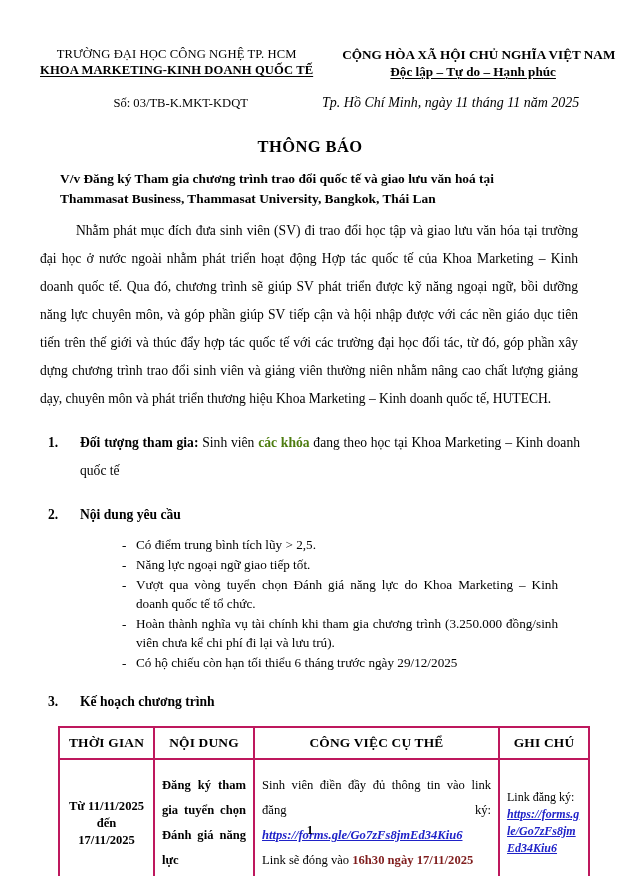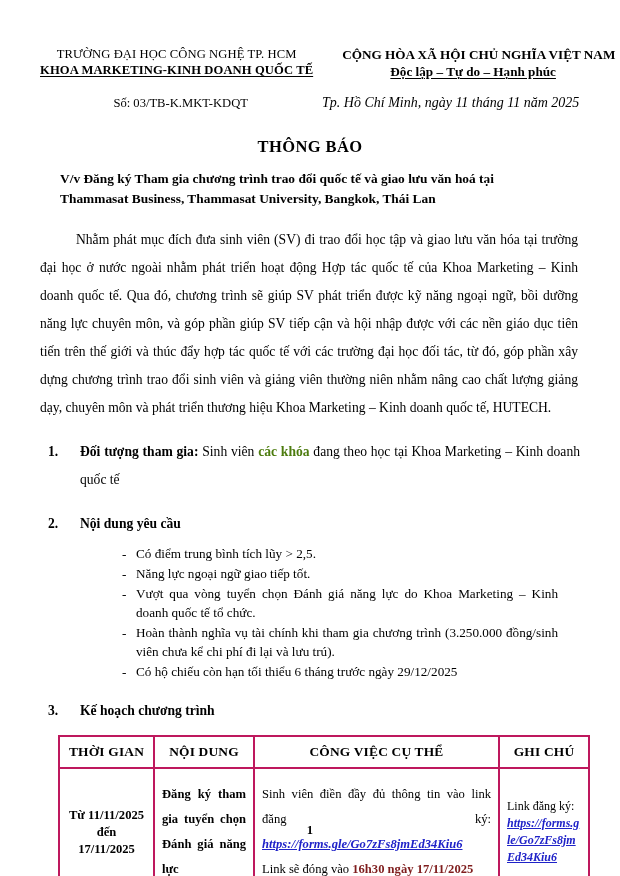--- a/index.html
+++ b/index.html
@@ -97,21 +97,21 @@
     margin: 12px auto 0 auto;
     width: 500px;
     font-size: 13.4px;
     font-weight: bold;
     line-height: 20px;
     text-align: left;
   }
 
   
   .body-par {
-    margin-top: 17px;
+    margin-top: 8px;
     font-size: 13.6px;
     line-height: 28px;
     text-align: justify;
     text-indent: 36px;
     padding-right: 2px;
   }
 
   
   .num-item {
     display: flex;

